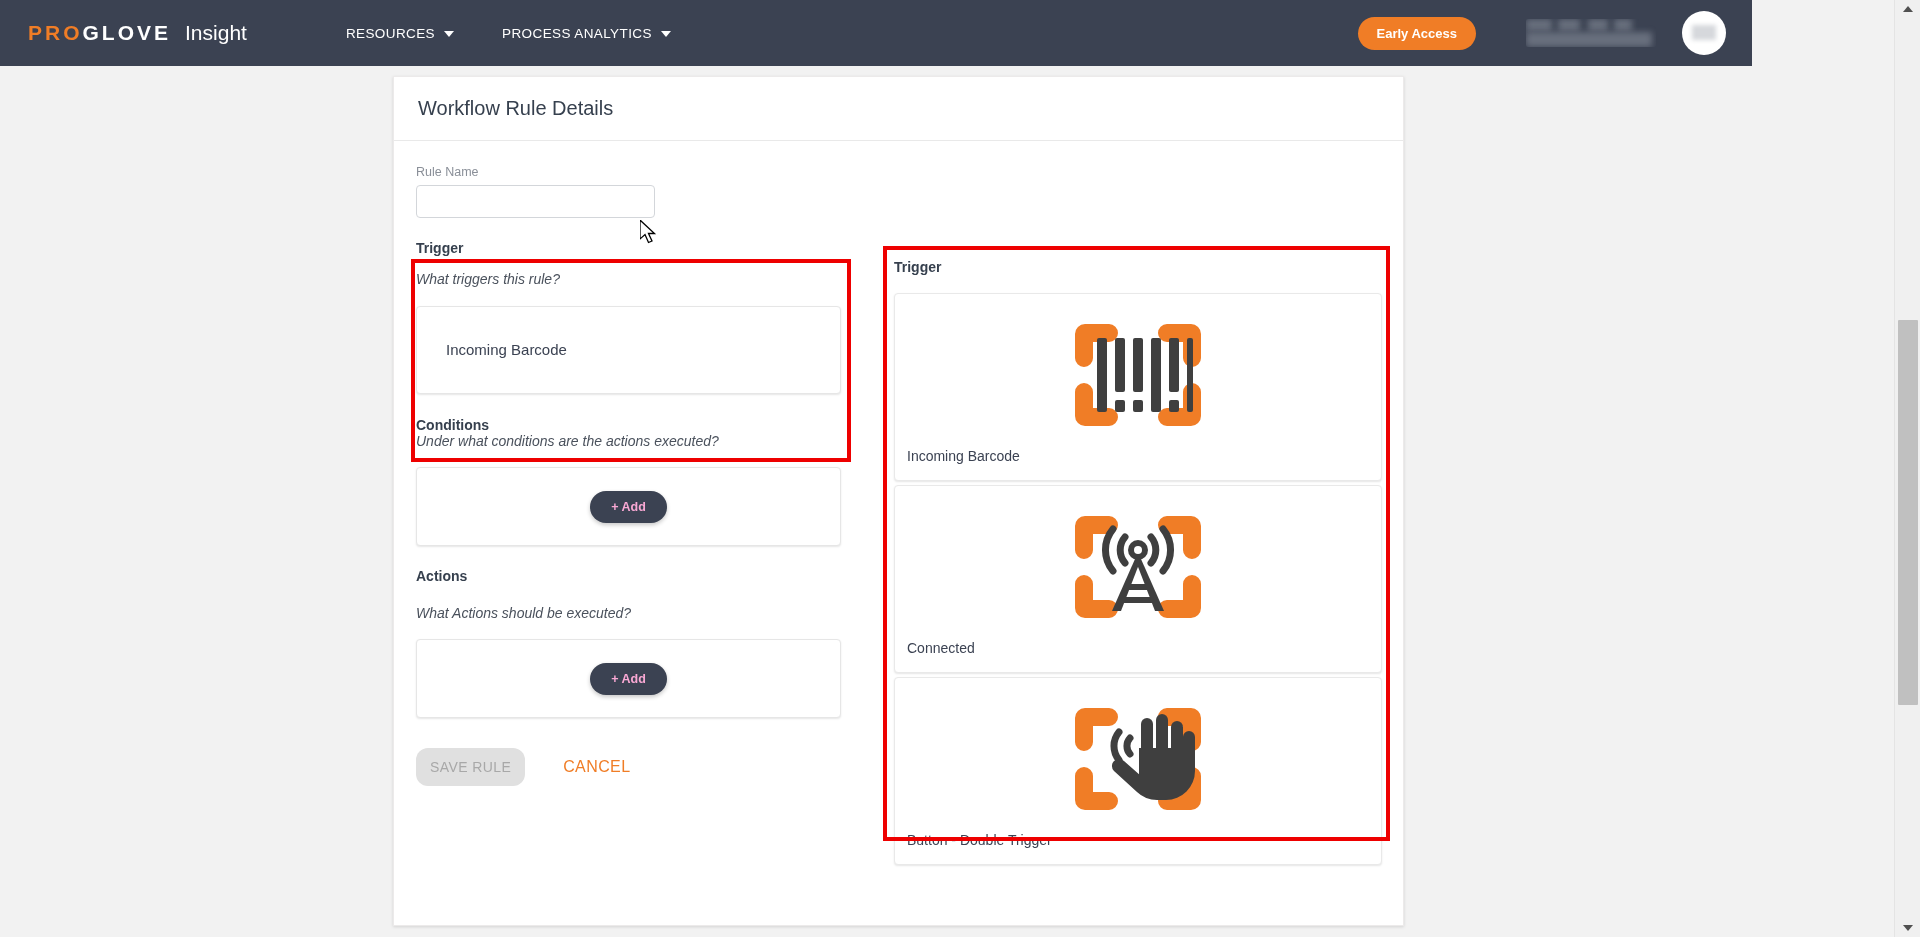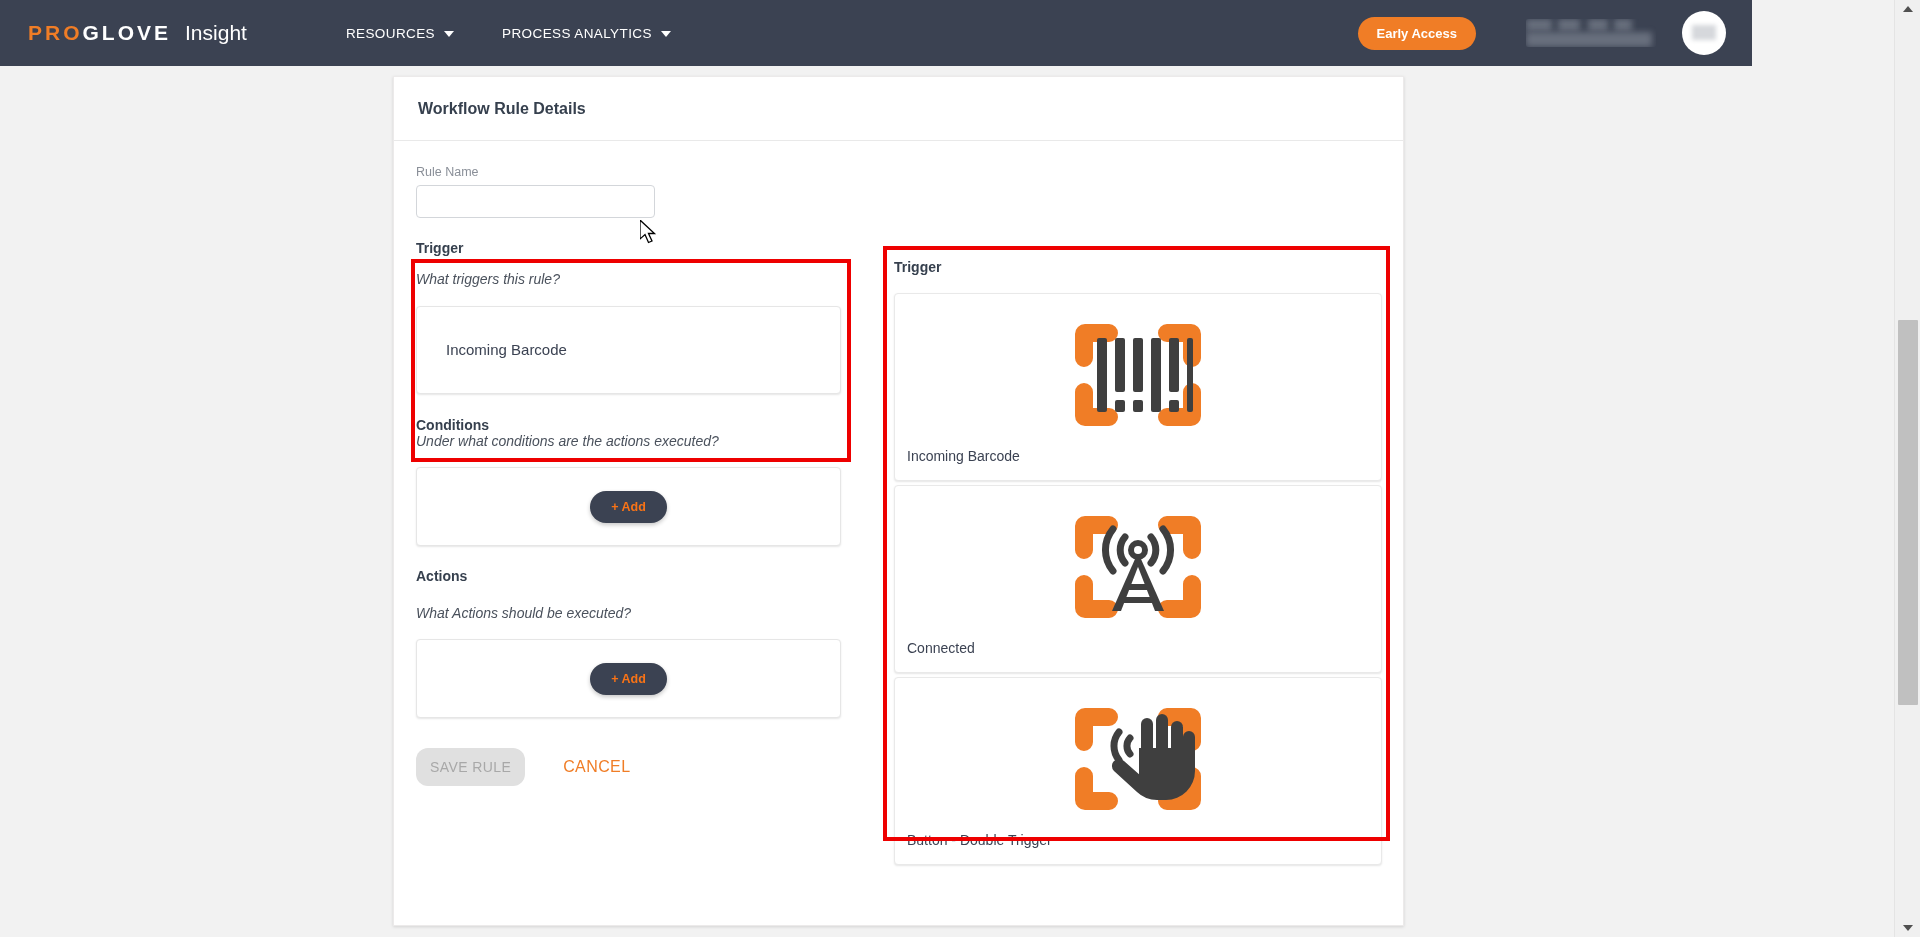--- a/index.html
+++ b/index.html
@@ -108,21 +108,21 @@
     position: absolute; left: 393px; top: 10px;
     width: 1011px; height: 850px;
     background: #ffffff;
     border: 1px solid #eceaea;
     box-shadow: 0 1px 3px rgba(0,0,0,.13);
   }
   .card-head {
     height: 64px; display: flex; align-items: center;
     padding-left: 24px; border-bottom: 1px solid #e9e9e9;
   }
-  .card-title { font-size: 16px; font-weight: bold; color: #36404e; }
+  .card-title { font-size: 20px; font-weight: normal; color: #36404e; }
 
   .card-body { position: relative; height: 786px; }
 
   
   .left-col { position: absolute; left: 22px; top: 24px; width: 425px; }
 
   .field-label { font-size: 12.5px; color: #8a8f98; margin-bottom: 6px; }
   .text-input {
     width: 239px; height: 33px;
     border: 1px solid #d3d6da; border-radius: 4px;
@@ -135,21 +135,21 @@
   .section-sub { font-size: 14px; font-style: italic; color: #4a515c; }
 
   .drop-box {
     border: 1px solid #e6e6e6; border-radius: 4px;
     background: #fff; box-shadow: 0 1px 2px rgba(0,0,0,.10);
     position: relative;
   }
   .chip-text { font-size: 15px; color: #3b4252; }
 
   .add-btn {
-    background: #3b4252; color: #f97316;
+    background: #3b4252; color: #f9a8d4;
     border: none; border-radius: 17px;
     font-size: 12.5px; font-weight: bold;
     padding: 9px 21px; cursor: pointer;
     box-shadow: 0 2px 4px rgba(0,0,0,.22);
     white-space: nowrap;
   }
 
   .btn-save {
     background: #e0e0e0; color: #a8a8a8;
     border: none; border-radius: 12px;

